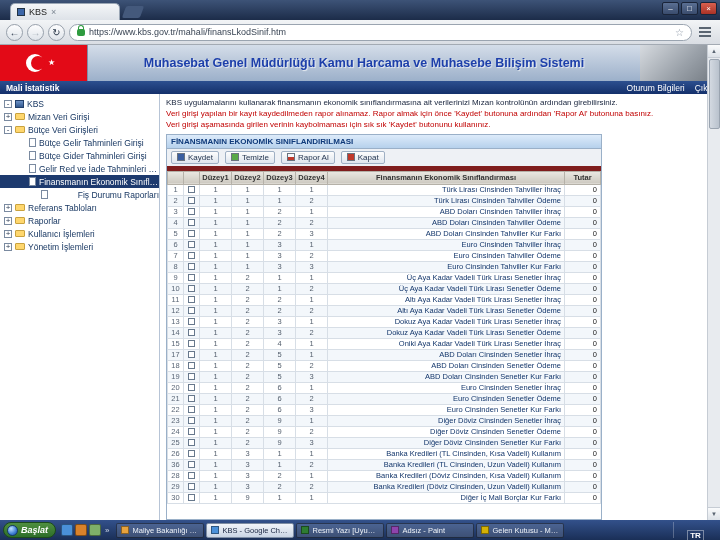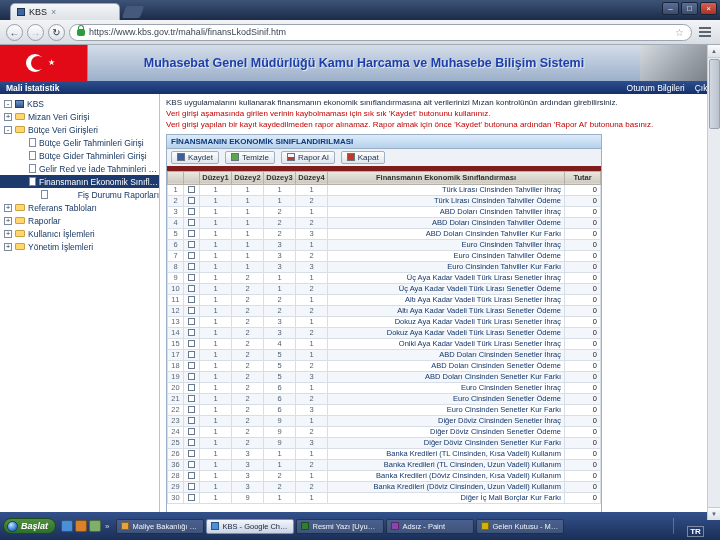--- a/index.html
+++ b/index.html
@@ -83,21 +83,21 @@
   .c-desc { text-align:right; color:#13366b; }
   .c-val { text-align:right; color:#222; }
 
   
   .scrollbar { position:absolute; right:0; top:45px; bottom:20px; width:13px; background:#e8ebef; border-left:1px solid #c6ccd4; z-index:5; display:flex; flex-direction:column; align-items:center; }
   .sb-arrow { width:13px; height:13px; font-size:6px; line-height:13px; text-align:center; color:#5a6572; background:linear-gradient(#fafbfc,#dde2e8); border-bottom:1px solid #c6ccd4; }
   .sb-arrow.down { margin-top:auto; border-top:1px solid #c6ccd4; border-bottom:none; }
   .sb-thumb { width:11px; height:70px; margin-top:1px; background:linear-gradient(90deg,#d3d9e1,#b9c2cd); border:1px solid #9aa4b0; border-radius:2px; }
 
   
-  .taskbar { height:28px; flex:0 0 auto; background:linear-gradient(#33518b,#1a2f57); display:flex; align-items:center; gap:3px; padding:0 3px; }
+  .taskbar { height:20px; flex:0 0 auto; background:linear-gradient(#33518b,#1a2f57); display:flex; align-items:center; gap:3px; padding:0 3px; }
   .start-btn { display:flex; align-items:center; gap:3px; height:16px; padding:0 7px 0 3px; border-radius:8px; background:linear-gradient(#4f8f3f,#2d6e2a); border:1px solid #1c4a1a; color:#fff; font-size:9px; font-weight:bold; font-style:italic; }
   .orb { width:11px; height:11px; border-radius:50%; background:radial-gradient(circle at 35% 30%, #bfe3ff, #3f7fd4 60%, #1c4f9c); border:1px solid #14366b; }
   .quick { display:flex; gap:2px; align-items:center; margin:0 2px; }
   .ql-ico { width:12px; height:12px; border-radius:2px; border:1px solid rgba(0,0,0,.4); }
   .chev { color:#cfd8ea; font-size:8px; margin:0 2px; }
   .task-buttons { display:flex; gap:2px; flex:1; overflow:hidden; }
   .task-btn { width:88px; height:15px; display:flex; align-items:center; gap:3px; padding:0 4px; border-radius:2px; background:rgba(255,255,255,.14); border:1px solid rgba(0,0,0,.45); color:#eef2f8; font-size:7.5px; overflow:hidden; }
   .task-btn.active { background:linear-gradient(#f2f5fa,#c9d4e4); color:#16233f; border-color:#7e8da3; }
   .task-ico { width:8px; height:8px; flex:0 0 auto; border:1px solid rgba(0,0,0,.4); }
   .task-label { white-space:nowrap; overflow:hidden; text-overflow:ellipsis; }
@@ -218,22 +218,22 @@
             <span class="expander">+</span>
             <span class="ico folder"></span>
             <span class="tree-label">Yönetim İşlemleri</span>
           </div>
         </div>
     </div>
 
     <div class="content">
       <div class="instructions">
         <div class="instr-main">KBS uygulamalarını kullanarak finansmanın ekonomik sınıflandırmasına ait verilerinizi Mızan kontrolünün ardından girebilirsiniz.</div>
+        <div class="instr-warn">Veri girişi yapılan bir kayıt kaydedilmeden rapor alınamaz. Rapor almak için önce 'Kaydet' butonuna ardından 'Rapor Al' butonuna basınız.</div>
         <div class="instr-warn">Veri girişi aşamasında girilen verinin kaybolmaması için sık sık 'Kaydet' butonunu kullanınız.</div>
-        <div class="instr-warn">Veri girişi yapılan bir kayıt kaydedilmeden rapor alınamaz. Rapor almak için önce 'Kaydet' butonuna ardından 'Rapor Al' butonuna basınız.</div>
       </div>
 
       <div class="panel">
         <div class="panel-header">FİNANSMANIN EKONOMİK SINIFLANDIRILMASI</div>
         <div class="toolbar">
             <div class="tb-btn">
               <span class="tbi save"></span>
               <span>Kaydet</span>
             </div>
             <div class="tb-btn">

